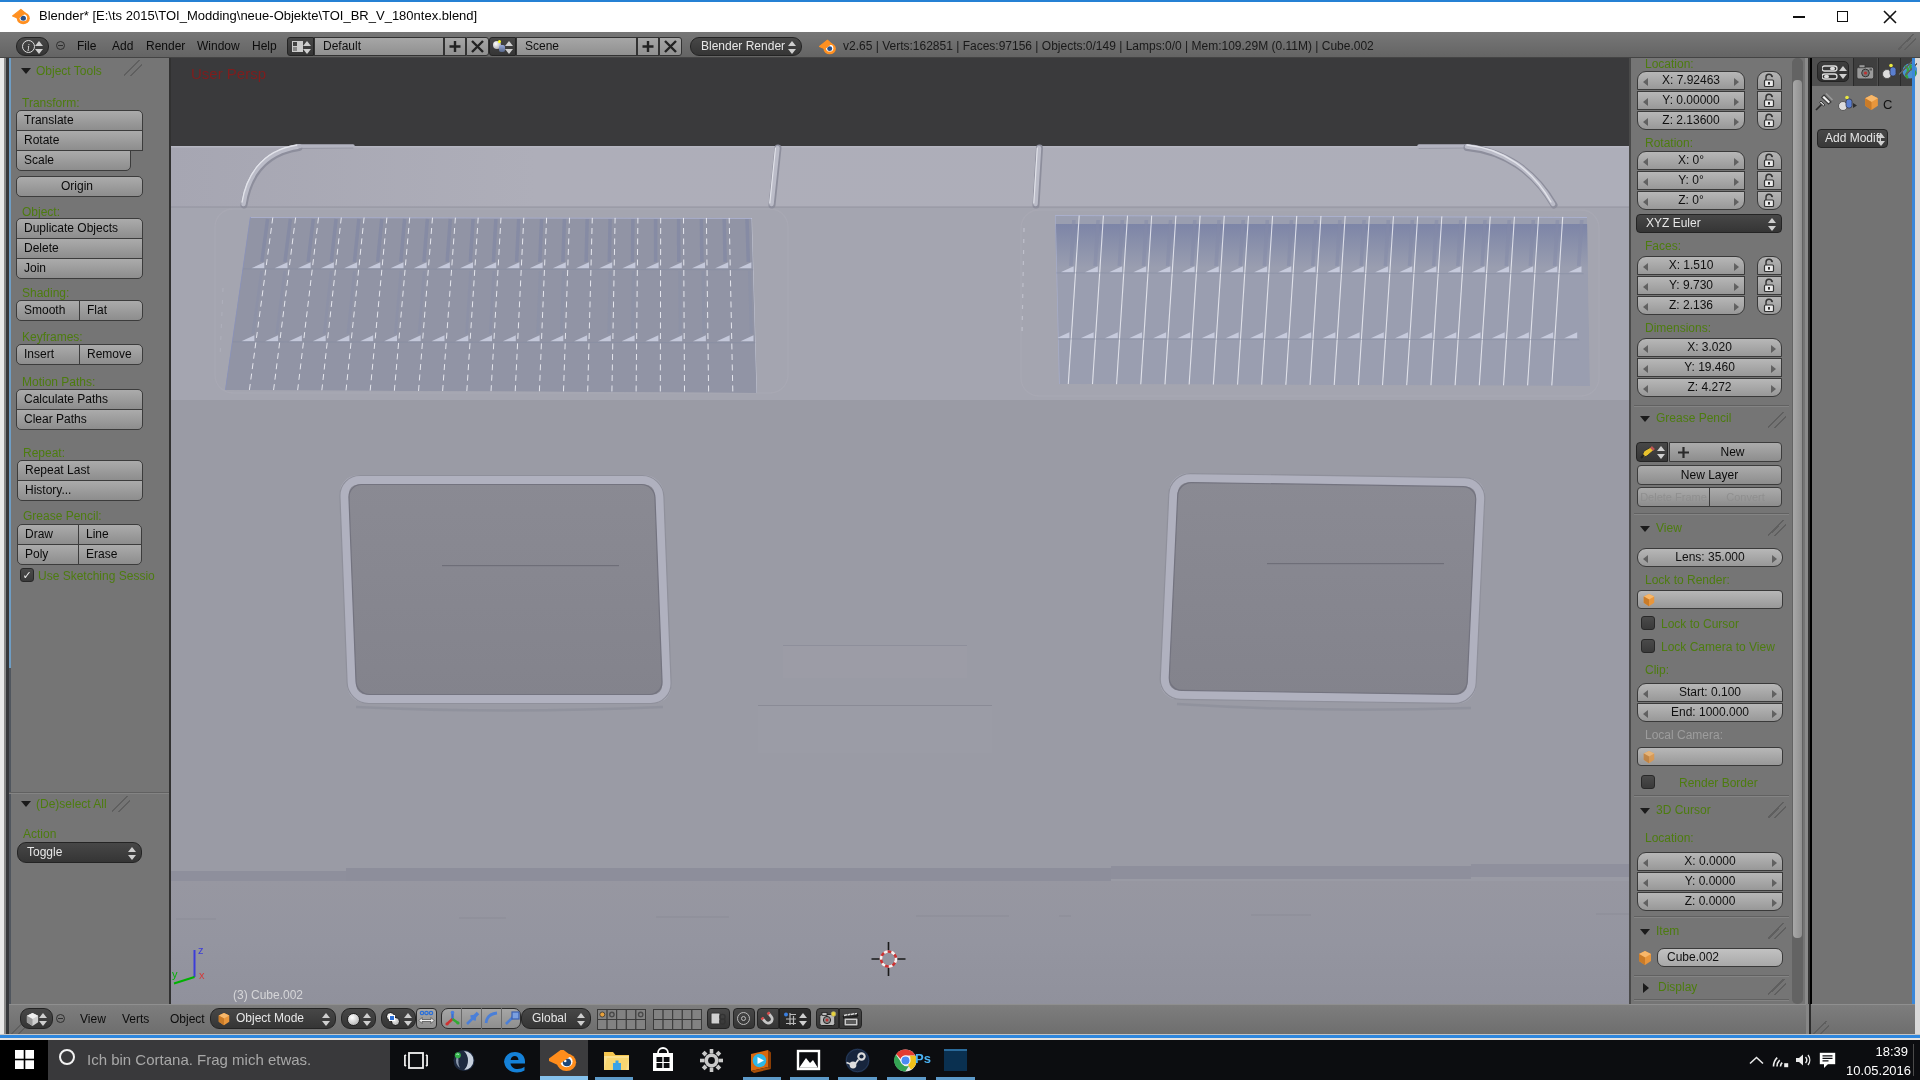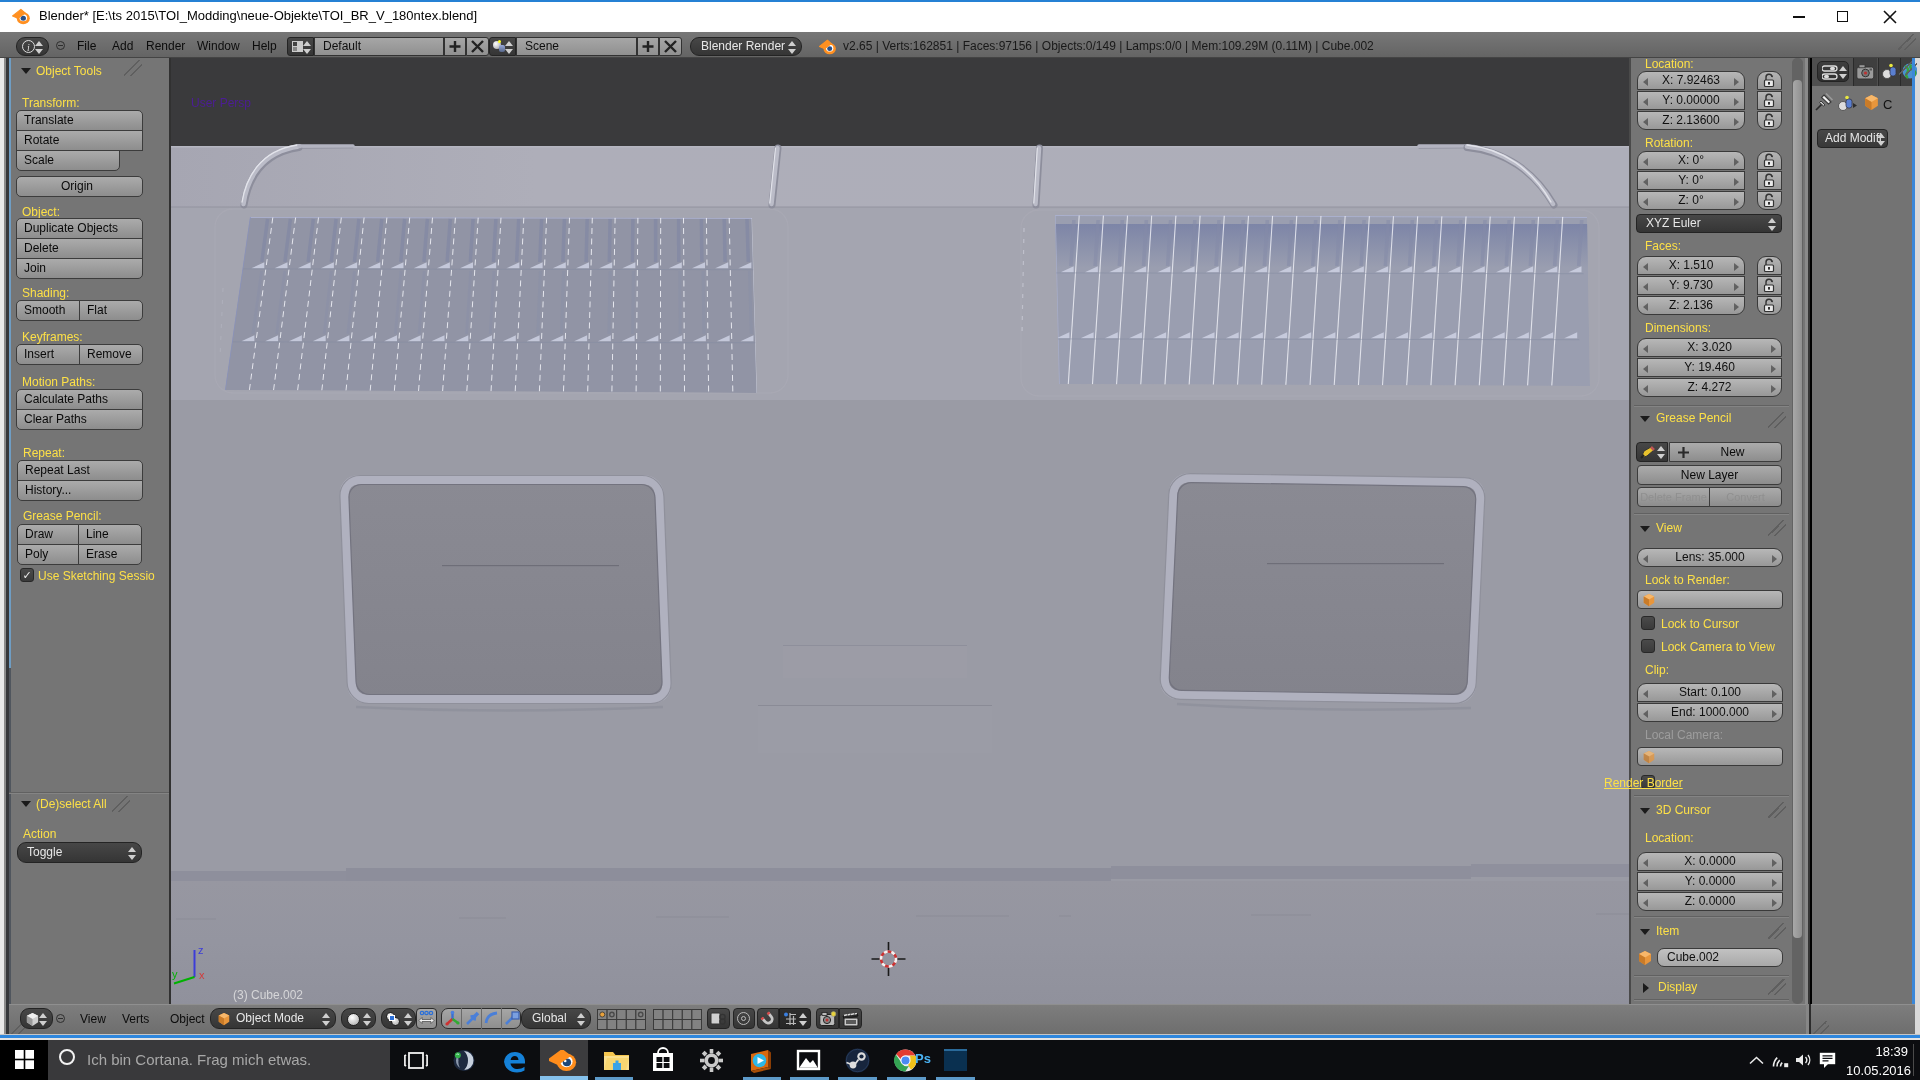--- a/index.html
+++ b/index.html
@@ -11,21 +11,21 @@
 #titlebar { left:0; top:0; width:1920px; height:32px; background:#fff; border-top:2px solid #2581d4; }
 #titletext { left:39px; top:8px; font-size:13px; color:#050505; }
 
 
 #infoheader { left:0; top:32px; width:1920px; height:26px; background:linear-gradient(#777,#646464); border-bottom:1px solid #444; }
 .menutext { top:39px; font-size:12px; color:#0c0c0c; }
 .darkpill { background:linear-gradient(#474747,#353535); border:1px solid #242424; border-radius:9px; color:#e7e7e7; }
 .lightfield { background:linear-gradient(#a6a6a6,#909090); border:1px solid #323232; color:#0f0f0f; }
 
 
-.label12 { font-size:12px; color:#fde047; }
+.label12 { font-size:12px; color:#4d7c0f; }
 .btn { background:linear-gradient(#ababab,#8d8d8d); border:1px solid #3c3c3c; font-size:12px; color:#0a0a0a; padding-left:7px; line-height:19px; white-space:nowrap; overflow:hidden; }
 .nfield { background:linear-gradient(#b7b7b7,#989898); border:1px solid #3a3a3a; font-size:12px; color:#101010; text-align:center; line-height:16px; height:19px; }
 .arrL,.arrR { position:absolute; top:6px; width:0; height:0; border-top:4px solid transparent; border-bottom:4px solid transparent; opacity:.55; }
 .arrL { left:5px; border-right:5px solid #2a2a2a; }
 .arrR { right:5px; border-left:5px solid #2a2a2a; }
 .updown { position:absolute; right:5px; top:3px; width:8px; height:13px; }
 .updown:before { content:""; position:absolute; left:0; top:0; border-left:4px solid transparent; border-right:4px solid transparent; border-bottom:5px solid #cfcfcf; }
 .updown:after { content:""; position:absolute; left:0; bottom:0; border-left:4px solid transparent; border-right:4px solid transparent; border-top:5px solid #cfcfcf; }
 .chk { width:14px; height:14px; background:linear-gradient(#4a4a4a,#3a3a3a); border:1px solid #282828; border-radius:3px; color:#eee; font-size:11px; line-height:13px; text-align:center; }
 .hdrtri { width:0; height:0; border-left:5px solid transparent; border-right:5px solid transparent; border-top:6px solid #1b1b1b; }
@@ -133,21 +133,21 @@
 <div id="toolshelf" class="abs"></div>
 <div class="abs" style="left:169px;top:58px;width:2px;height:946px;background:#313131;"></div>
 <div class="abs" style="left:9px;top:58px;width:2px;height:610px;background:#6f9dc3;"></div>
 <div class="abs" style="left:9px;top:668px;width:2px;height:336px;background:#50565e;"></div>
 <div class="abs hdrtri" style="left:21px;top:68px;"></div>
 <div class="abs label12" style="left:36px;top:64px;">Object Tools</div>
 <div class="abs corner" style="left:124px;top:60px;"></div>
 <div class="abs label12" style="left:22px;top:96px;">Transform:</div>
 <div class="abs btn" style="left:16px;top:110px;width:127px;height:21px;border-radius:5px 5px 0 0;">Translate</div>
 <div class="abs btn" style="left:16px;top:130px;width:127px;height:21px;">Rotate</div>
-<div class="abs btn" style="left:16px;top:150px;width:104px;height:21px;border-radius:0 0 5px 5px;">Scale</div>
+<div class="abs btn" style="left:16px;top:150px;width:115px;height:21px;border-radius:0 0 5px 5px;">Scale</div>
 <div class="abs btn" style="left:16px;top:176px;width:127px;height:21px;border-radius:5px;padding-left:44px;">Origin</div>
 <div class="abs label12" style="left:22px;top:205px;">Object:</div>
 <div class="abs btn" style="left:16px;top:218px;width:127px;height:21px;border-radius:5px 5px 0 0;">Duplicate Objects</div>
 <div class="abs btn" style="left:16px;top:238px;width:127px;height:21px;">Delete</div>
 <div class="abs btn" style="left:16px;top:258px;width:127px;height:21px;border-radius:0 0 5px 5px;">Join</div>
 <div class="abs label12" style="left:22px;top:286px;">Shading:</div>
 <div class="abs btn" style="left:16px;top:300px;width:64px;height:21px;border-radius:5px 0 0 5px;">Smooth</div>
 <div class="abs btn" style="left:79px;top:300px;width:64px;height:21px;border-radius:0 5px 5px 0;">Flat</div>
 <div class="abs label12" style="left:22px;top:330px;">Keyframes:</div>
 <div class="abs btn" style="left:16px;top:344px;width:64px;height:21px;border-radius:5px 0 0 5px;">Insert</div>
@@ -496,21 +496,21 @@
 <text x="28" y="921" font-size="11" fill="#d23b3b" font-family="Liberation Sans">x</text>
 <text x="1" y="920" font-size="11" fill="#00b200" font-family="Liberation Sans">y</text>
 </g>
 
 <g transform="translate(717.5,901)">
 <circle r="7.5" fill="none" stroke="#cc3333" stroke-width="2.6"></circle>
 <circle r="7.5" fill="none" stroke="#f2f2f2" stroke-width="2.6" stroke-dasharray="3.8 3.8"></circle>
 <path d="M0,-17 V-9 M0,9 V17 M-17,0 H-9 M9,0 H17" stroke="#1a1a1a" stroke-width="1.6"></path>
 </g>
 </svg>
-<div class="abs" style="left:20px;top:7px;font-size:12px;color:#4c1d95;margin-top:31px;">User Persp</div>
+<div class="abs" style="left:20px;top:7px;font-size:15px;color:#7f1d1d;">User Persp</div>
 <div class="abs" style="left:62px;top:930px;font-size:12px;color:#d6d6d8;">(3) Cube.002</div>
 </div>
 
 <div class="abs" style="left:1629px;top:58px;width:2px;height:946px;background:#4a4a4a;"></div>
 <div id="npanel" class="abs"></div>
 <div class="abs label12" style="left:1645px;top:57px;">Location:</div>
 <div class="abs nfield" style="left:1637px;top:71px;width:108px;border-radius:9px 9px 0 0;"><span class="arrL"></span>X: 7.92463<span class="arrR"></span></div>
 <div class="abs nfield" style="left:1637px;top:91px;width:108px;"><span class="arrL"></span>Y: 0.00000<span class="arrR"></span></div>
 <div class="abs nfield" style="left:1637px;top:111px;width:108px;border-radius:0 0 9px 9px;"><span class="arrL"></span>Z: 2.13600<span class="arrR"></span></div>
 <div class="abs label12" style="left:1645px;top:136px;">Rotation:</div>
@@ -634,21 +634,21 @@
 <div class="abs nfield" style="left:1637px;top:703px;width:146px;border-radius:0 0 9px 9px;"><span class="arrL"></span>End: 1000.000<span class="arrR"></span></div>
 <div class="abs label12" style="left:1645px;top:728px;color:#9d9d9d;">Local Camera:</div>
 <div class="abs nfield" style="left:1637px;top:747px;width:146px;border-radius:4px;text-align:left;">
  <svg width="14" height="14" style="position:absolute;left:4px;top:2px;opacity:.75;" viewBox="0 0 16 16">
         <path d="M8,1 L14,4 V11 L8,15 L2,11 V4 Z" fill="#e8963c"></path>
         <path d="M8,1 L14,4 L8,7.5 L2,4 Z" fill="#f7b76a"></path>
         <path d="M8,7.5 V15 L2,11 V4 Z" fill="#c97b28"></path>
       </svg>
 </div>
 <div class="abs chk" style="left:1641px;top:775px;"></div>
-<div class="abs label12" style="left:1604px;top:776px;text-decoration:underline;">Render Border</div>
+<div class="abs label12" style="left:1679px;top:776px;">Render Border</div>
 <div class="abs divline" style="left:1634px;top:795px;width:155px;"></div>
 <div class="abs hdrtri" style="left:1640px;top:808px;"></div>
 <div class="abs label12" style="left:1656px;top:803px;">3D Cursor</div>
 <div class="abs corner" style="left:1768px;top:802px;"></div>
 <div class="abs label12" style="left:1645px;top:831px;">Location:</div>
 <div class="abs nfield" style="left:1637px;top:852px;width:146px;border-radius:9px 9px 0 0;"><span class="arrL"></span>X: 0.0000<span class="arrR"></span></div>
 <div class="abs nfield" style="left:1637px;top:872px;width:146px;"><span class="arrL"></span>Y: 0.0000<span class="arrR"></span></div>
 <div class="abs nfield" style="left:1637px;top:892px;width:146px;border-radius:0 0 9px 9px;"><span class="arrL"></span>Z: 0.0000<span class="arrR"></span></div>
 <div class="abs divline" style="left:1634px;top:916px;width:155px;"></div>
 <div class="abs hdrtri" style="left:1640px;top:929px;"></div>

